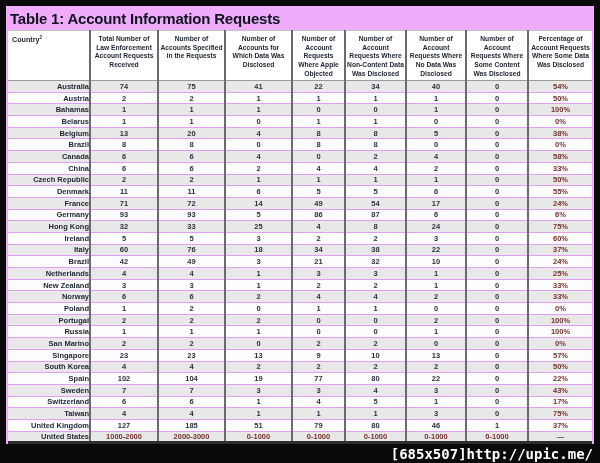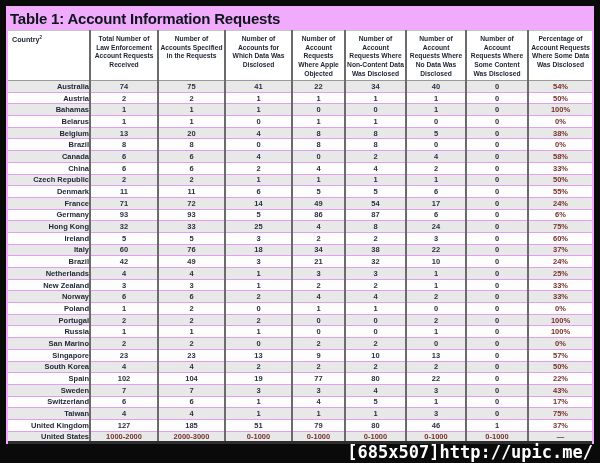--- a/index.html
+++ b/index.html
@@ -70,21 +70,21 @@
     color:#222a38;
   }
   tbody td.pct{color:#74332c;margin-top:14px;}
   tbody tr.ranges td{color:#74332c;}
   tbody tr.ranges td.country{color:#222a38;}
   .watermark{
     position:absolute;
     right:7px;bottom:1px;
     color:#ffffff;
     font-family:"DejaVu Sans Mono",monospace;
-    font-size:17px;
+    font-size:14px;
     font-weight:bold;
     letter-spacing:0;
   }
 </style>
 </head>
 <body>
 
 <div class="page-inner">
   <div class="report-title">Table 1: Account Information Requests</div>
   <table class="acct">

